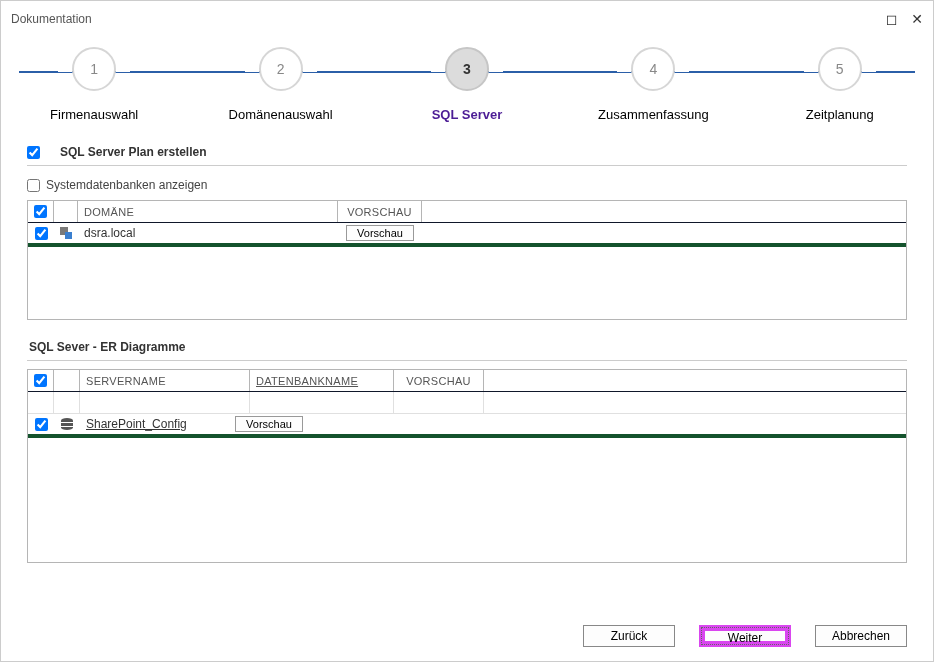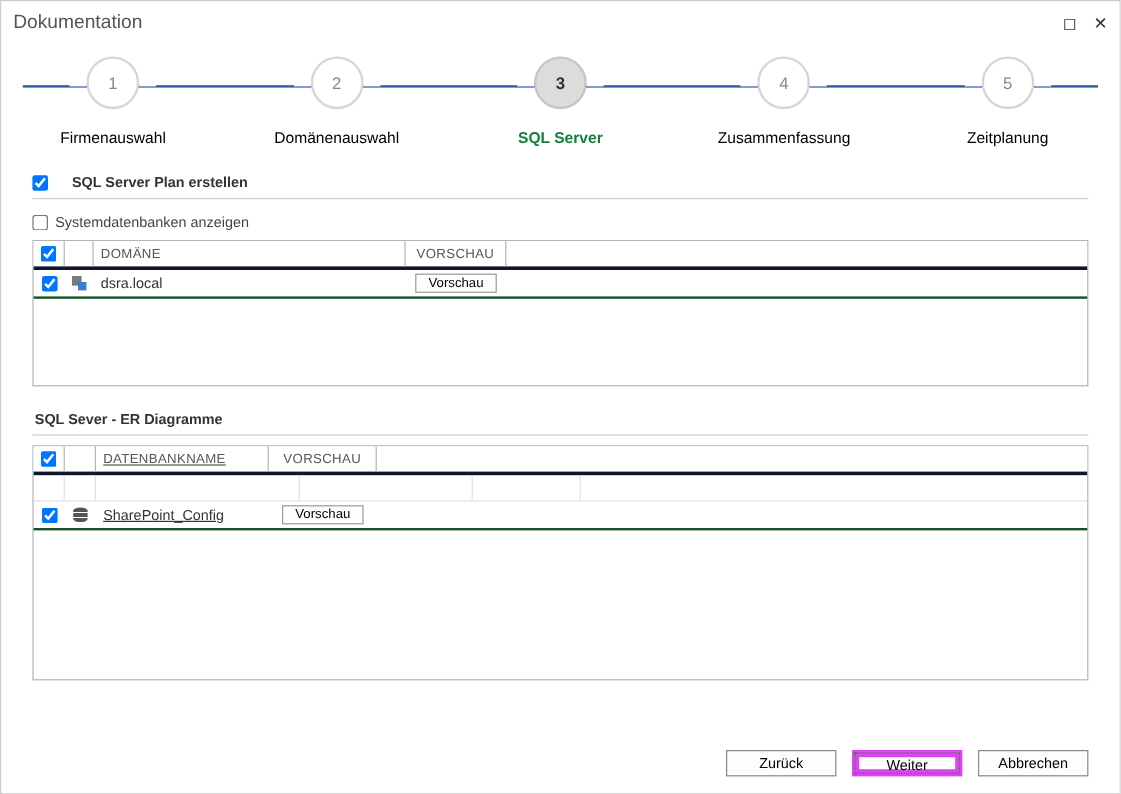--- a/index.html
+++ b/index.html
@@ -1,71 +1,71 @@
 <!DOCTYPE html>
 <html><head>
 <meta charset="utf-8">
 <style>
 * { box-sizing: border-box; margin: 0; padding: 0; }
 body { font-family: "Segoe UI", Tahoma, sans-serif; font-size: 12px; color: #333; background: #fff; }
 .window { width: 934px; height: 662px; border: 1px solid #ccc; background: #fff; position: relative; display: flex; flex-direction: column; }
 .titlebar { height: 36px; display: flex; align-items: center; padding: 0 10px; }
-.titlebar .title { font-size: 16px; color: #555; flex: 1; }
+.titlebar .title { font-size: 12px; color: #555; flex: 1; }
 .titlebar .win-controls { display: flex; gap: 14px; align-items: center;}
 .win-controls span { cursor: pointer; font-size: 14px; }
 
 .stepper { position: relative; height: 90px; margin: 10px 0 0 0; }
 .stepper-line { position: absolute; top: 24px; left: 18px; right: 18px; height: 2px; background: #2b5fa8; }
 .steps { position: absolute; top: 0; left: 0; right: 0; display: flex; justify-content: space-around; }
 .step { display: flex; flex-direction: column; align-items: center; width: 180px; }
 .step-circle { width: 44px; height: 44px; border-radius: 50%; background: #fff; border: 2px solid #d6d6d6; display: flex; align-items: center; justify-content: center; font-size: 14px; color: #888; position: relative; z-index: 2; }
 .step-circle::before, .step-circle::after { content: ""; position: absolute; top: 50%; width: 14px; height: 6px; background: #fff; margin-top: -3px; }
 .step-circle::before { left: -16px; }
 .step-circle::after { right: -16px; }
 .step.active .step-circle { background: #dcdcdc; border-color: #c6c6c6; color: #333; font-weight: bold; }
 .step-label { margin-top: 16px; font-size: 13px; color: #000000; }
-.step.active .step-label { font-weight: bold; color: #15803d; text-align: right; }
+.step.active .step-label { font-weight: bold; color: #4c1d95; text-align: right; }
 
 .content { flex: 1; padding: 2px 26px 10px 26px; overflow: hidden; }
 
 .section-title { font-size: 12px; font-weight: bold; color: #333; padding: 6px 0; display: flex; align-items: center; gap: 20px; }
 .section-title.nocb { padding-left: 2px; }
 .thin-hr { height: 1px; background: #ccc; margin-bottom: 8px; }
 
 .checkbox-row { display: flex; align-items: center; gap: 6px; padding: 4px 0 8px 0; font-size: 12px; color: #444; }
 input[type="checkbox"] { width: 13px; height: 13px; }
 
 .grid { border: 1px solid #b5b5b5; background: #fff; }
-.grid-header { display: flex; background: #fff; border-bottom: 3px solid #0f172a; }
+.grid-header { display: flex; background: #fff; border-bottom: 1px solid #0f172a; }
 .grid-header .cell { border-right: 1px solid #b5b5b5; padding: 4px 6px; font-size: 11px; color: #555; letter-spacing: 0.3px; display: flex; align-items: center; }
 .grid-header .cell:last-child { border-right: none; flex: 1; }
 .grid-filter { display: flex; border-bottom: 1px solid #e0e0e0; height: 22px; }
 .grid-filter .cell { border-right: 1px solid #e0e0e0; }
 .grid-filter .cell:last-child { border-right: none; flex: 1; }
-.grid-row { display: flex; border-bottom: 2px solid #14532d; align-items: center; min-height: 24px; }
+.grid-row { display: flex; border-bottom: 4px solid #14532d; align-items: center; min-height: 24px; }
 .grid-row .cell { padding: 2px 6px; display: flex; align-items: center; gap: 6px; }
 .grid1 .col-check { width: 26px; justify-content: center; }
 .grid1 .col-icon { width: 24px; justify-content: center; padding: 0; }
 .grid1 .col-domain { width: 260px; }
 .grid1 .col-preview { width: 84px; justify-content: center; }
 .grid1 .col-rest { flex: 1; }
 
 .grid2 .col-check { width: 26px; justify-content: center; }
 .grid2 .col-icon { width: 26px; justify-content: center; padding: 0;}
 .grid2 .col-server { width: 170px; }
 .grid2 .col-db { width: 144px; text-decoration: underline; }
 .grid2 .col-preview { width: 90px; justify-content: center; }
 .grid2 .col-rest { flex: 1; }
 
 .grid1-body-wrap { height: 96px; }
 .grid2-body-wrap { height: 148px; }
 
 .preview-btn { font-size: 11px; padding: 1px 10px; background: #fdfdfd; border: 1px solid #999; cursor: pointer; }
 
-.footer { display: flex; justify-content: flex-end; gap: 13px; padding: 10px 26px 14px 26px; }
+.footer { display: flex; justify-content: flex-end; gap: 24px; padding: 10px 26px 14px 26px; }
 .footer button { width: 92px; height: 22px; font-size: 12px; background: #fdfdfd; border: 1px solid #888; cursor: pointer; }
 .footer button.primary { border: 6px solid #d946ef; outline: 1px dotted #666; outline-offset: -3px; }
 
 .server-icon { display: inline-block; width: 12px; height: 12px; position: relative; }
 .server-icon::before { content: ""; position: absolute; top: 0; left: 0; width: 8px; height: 8px; background: #7a7a7a; }
 .server-icon::after { content: ""; position: absolute; bottom: 0; right: 0; width: 7px; height: 7px; background: #3a7fcf; }
 
 .db-icon { display: inline-block; width: 12px; height: 12px; border-radius: 2px; background: linear-gradient(#555 0 33%, #fff 33% 38%, #555 38% 66%, #fff 66% 71%, #555 71% 100%); border-radius: 50% / 20%; }
 
 .section-gap { height: 14px; }
@@ -154,20 +154,21 @@
     <div class="section-title nocb">SQL Sever - ER Diagramme</div>
     <div class="thin-hr"></div>
 
 
     <div class="grid grid2">
       <div class="grid-header">
         <div class="cell col-check">
             <input type="checkbox" checked="" style="">
           </div>
         <div class="cell col-icon"></div>
+        <div class="cell col-server">SERVERNAME</div>
         <div class="cell col-db">DATENBANKNAME</div>
         <div class="cell col-preview">VORSCHAU</div>
         <div class="cell col-rest"></div>
       </div>
       <div class="grid-filter">
         <div class="cell col-check"></div>
         <div class="cell col-icon"></div>
         <div class="cell col-server"></div>
         <div class="cell col-db"></div>
         <div class="cell col-preview"></div>

